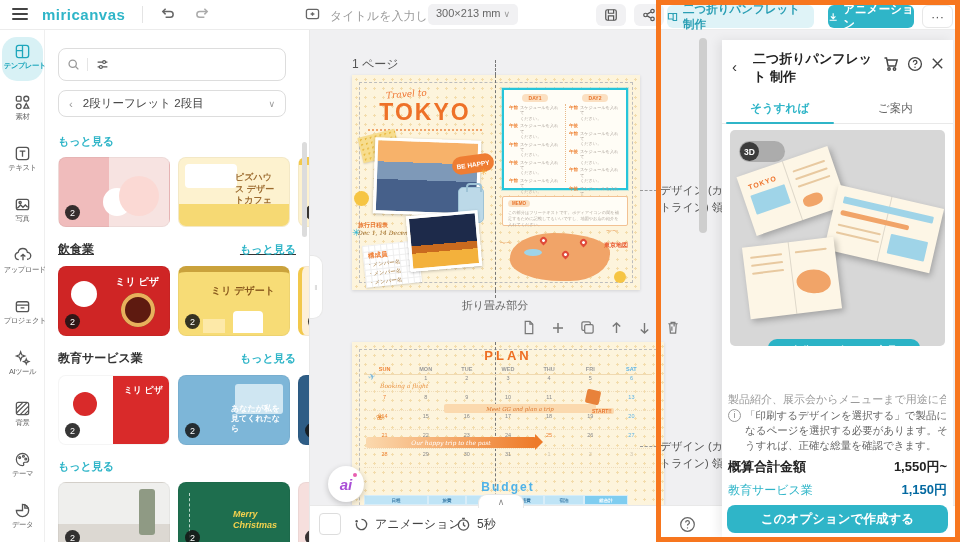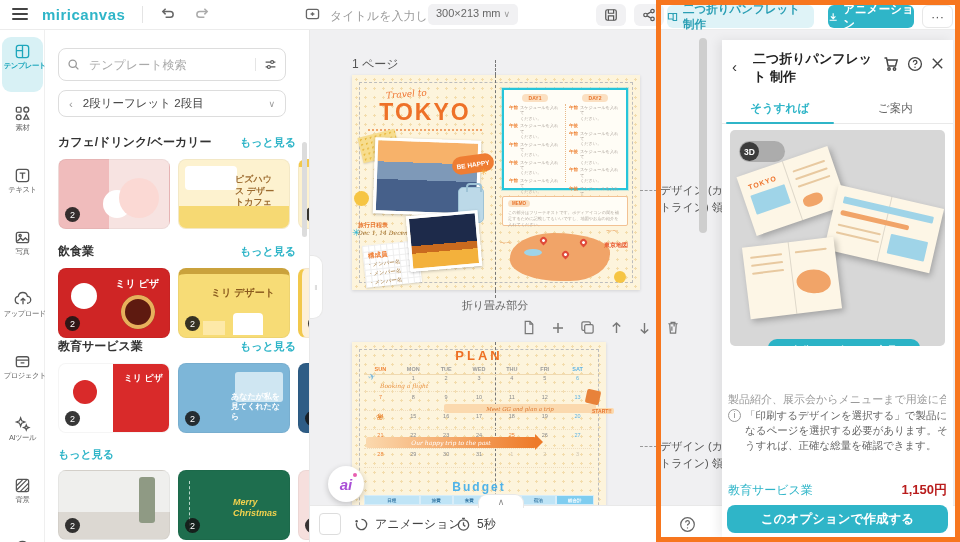--- a/index.html
+++ b/index.html
@@ -23,21 +23,21 @@
           display:flex;align-items:center;justify-content:center;cursor:pointer;}
   .mk-btn{position:absolute;left:667px;top:5px;width:147px;height:23px;background:#dff3f7;border-radius:6px;
           color:#2a9fb4;font-size:11.5px;font-weight:bold;display:flex;align-items:center;justify-content:center;gap:5px;cursor:pointer;z-index:45;}
   .dl-btn{position:absolute;left:828px;top:5px;width:86px;height:23px;background:#2fb5c8;border-radius:6px;
           color:#fff;font-size:11.5px;font-weight:bold;display:flex;align-items:center;justify-content:center;gap:5px;cursor:pointer;z-index:45;}
   .more-btn{position:absolute;left:922px;top:5px;width:31px;height:23px;background:#fff;border:1px solid #e7e7e7;border-radius:6px;
           color:#555;font-size:13px;display:flex;align-items:center;justify-content:center;cursor:pointer;z-index:45;}
 
   
   .rail{position:absolute;left:0;top:30px;width:45px;height:512px;background:#fff;border-right:1px solid #efefef;z-index:6;}
-  .rail-item{width:41px;margin:0 2px;padding:5px 0 21px;text-align:center;cursor:pointer;border-radius:9px;}
+  .rail-item{width:41px;margin:0 2px;padding:5px 0 10px;text-align:center;cursor:pointer;border-radius:15px;}
   .rail-item .ric{height:18px;display:flex;align-items:center;justify-content:center;color:#555;}
   .rail-item .rlb{font-size:8px;color:#666;letter-spacing:-.5px;white-space:nowrap;transform:scale(.92);transform-origin:center;}
   .rail-item.active{background:#d8f1f5;}
   .rail-item.active .rlb{color:#1fa7bc;font-weight:bold;}
   .rail-item.active .ric{color:#1fa7bc;}
 
   
   .lib{position:absolute;left:45px;top:30px;width:265px;height:512px;background:#fff;border-right:1px solid #e8e8e8;overflow:hidden;z-index:6;}
   .search{position:absolute;left:13px;top:18px;width:228px;height:33px;border:1px solid #ddd;border-radius:8px;
           display:flex;align-items:center;padding:0 8px;gap:7px;background:#fff;}
@@ -391,54 +391,52 @@
         </div>
       </div>
     </div>
 
   <div class="lib">
     <div class="search">
       <svg width="13" height="13" viewBox="0 0 16 16" fill="none" stroke="#999" stroke-width="1.6">
           <circle cx="7" cy="7" r="4.5"></circle>
           <path d="m10.5 10.5 3.5 3.5"></path>
         </svg>
-      <input placeholder="テンプレート検索" style="">
       <span class="filt">
         <svg width="13" height="13" viewBox="0 0 16 16" fill="none" stroke="#555" stroke-width="1.4">
             <path d="M2 5h12M2 11h12"></path>
             <circle cx="10" cy="5" r="1.8" fill="#fff"></circle>
             <circle cx="6" cy="11" r="1.8" fill="#fff"></circle>
           </svg>
       </span>
     </div>
     <div class="crumb">
       <span style="color:#999;">‹</span>
       <span class="grow">2段リーフレット 2段目</span>
       <span style="color:#999;font-size:9px;">∨</span>
     </div>
     <div id="lib-sections" style="position:absolute;left:0;top:104px;width:100%;">
         <div style="margin-bottom: 14px;">
           <div class="sec-head">
-            <span class="sec-title">カフェ/ドリンク/ベーカリー</span>
             <span class="sec-more">もっと見る</span>
           </div>
           <div class="thumb-row">
             <div class="thumb v-icecream">
               <div class="badge2">2</div>
             </div>
             <div class="thumb v-dessertcafe">
               <div class="tt">ピズハウス デザートカフェ</div>
               <div class="badge2">2</div>
             </div>
             <div class="thumb v-slivercream">
               <div class="badge2">2</div>
             </div>
           </div>
         </div>
-        <div style="">
+        <div style="margin-bottom: 14px; text-decoration: underline;">
           <div class="sec-head">
             <span class="sec-title">飲食業</span>
             <span class="sec-more">もっと見る</span>
           </div>
           <div class="thumb-row">
             <div class="thumb v-pizza">
               <div class="tt">ミリ ピザ</div>
               <div class="badge2">2</div>
             </div>
             <div class="thumb v-dessert">
@@ -640,21 +638,21 @@
             <path d="M7 2v11M3 9l4 4 4-4"></path>
           </svg>
         </span>
       <span class="ti">
           <svg width="14" height="15" viewBox="0 0 14 16" fill="none" stroke="#777" stroke-width="1.3">
             <path d="M2 4h10M5 4V2.5h4V4M3.5 4l.7 10h5.6l.7-10M5.8 7v4.5M8.2 7V4.5"></path>
           </svg>
         </span>
     </div>
 
-    <div class="page" style="left:42px;top:312px;width:254px;height:200px;">
+    <div class="page" style="left:42px;top:312px;width:312px;height:200px;">
       <div class="cutline"></div>
       <div class="foldline" style="left:143px;"></div>
       <div class="p2-title">PLAN</div>
       <div class="cal-head" id="cal-head">
           <div>SUN</div>
           <div>MON</div>
           <div>TUE</div>
           <div>WED</div>
           <div>THU</div>
           <div>FRI</div>
@@ -862,22 +860,26 @@
     </div>
 
     <div class="desc-clip">製品紹介、展示会からメニューまで用途に合わせ</div>
 
 
     <div class="note">
       <span class="ni">i</span>
       <span>「印刷するデザインを選択する」で製品になるページを選択する必要があります。そうすれば、正確な総量を確認できます。</span>
     </div>
 
+    <div class="tot-row" style="top:418px;">
+      <span style="font-size:13px;font-weight:bold;color:#222;">概算合計金額</span>
+      <span style="font-size:13px;font-weight:bold;color:#222;">1,550円~</span>
+    </div>
     <div class="tot-row" style="top:441px;">
       <span style="font-size:12px;color:#2fb5c8;">教育サービス業</span>
-      <span style="font-size:13px;font-weight:bold;color:#b91c1c;">1,150円</span>
+      <span style="font-size:13px;font-weight:bold;color:#0369a1;">1,150円</span>
     </div>
 
     <div class="cta">このオプションで作成する</div>
   </div>
 
   <div class="frame"></div>
 </div>
 
 </body></html>

